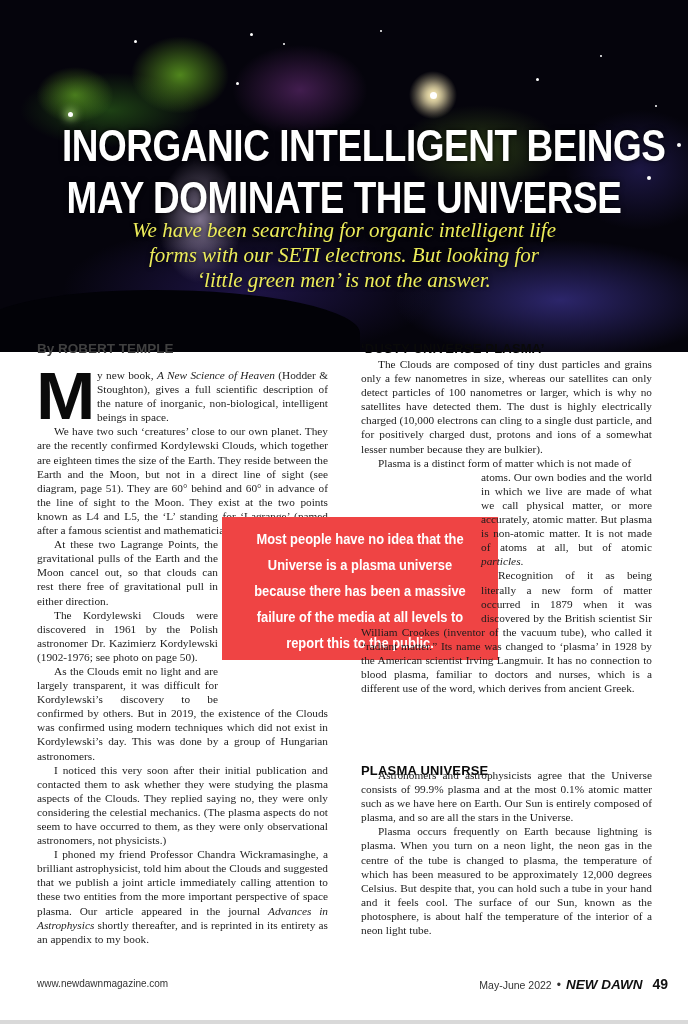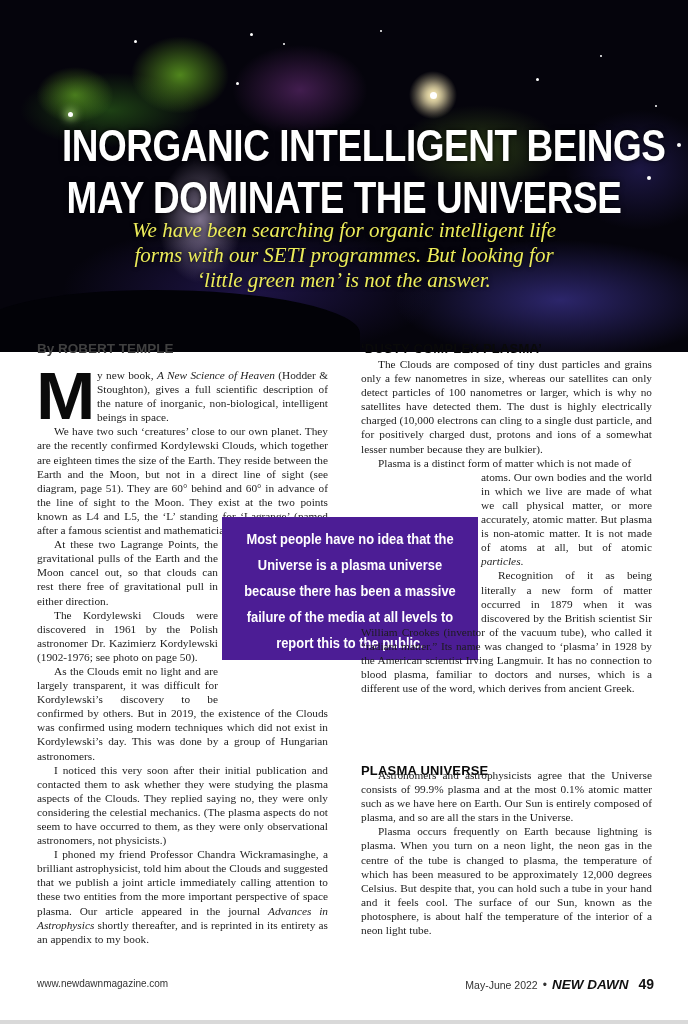--- a/index.html
+++ b/index.html
@@ -67,35 +67,35 @@
     position: absolute; left: 361px;
     font-family: "Liberation Sans", sans-serif; font-weight: 900; font-size: 13px; color: #0a0a0a;
     letter-spacing: 0.2px;
   }
   .head-1 { top: 341px; }
   .head-2 { top: 763px; }
   .col-right2 { left: 361px; top: 768px; width: 291px; }
 
   
   .pullquote {
-    position: absolute; left: 222px; top: 517px; width: 256px; height: 143px;
-    background: #4c1d95; color: #ffffff;
+    position: absolute; left: 222px; top: 517px; width: 276px; height: 143px;
+    background: #ef4444; color: #ffffff;
     font-family: "Liberation Sans", sans-serif; font-weight: bold;
     font-size: 15px; line-height: 26px; text-align: center;
     padding-top: 9px;
   }
   .pullquote div { transform: scaleX(0.86); white-space: nowrap; }
 
   
   .footer-url {
     position: absolute; left: 37px; top: 978px;
     font-family: "Liberation Sans", sans-serif; font-size: 10px; color: #333;
   }
   .footer-right {
-    position: absolute; right: 34px; top: 975px;
+    position: absolute; right: 20px; top: 975px;
     font-family: "Liberation Sans", sans-serif; color: #333; white-space: nowrap;
   }
   .footer-right .issue { font-size: 10.5px; }
   .footer-right .dot { font-size: 12px; margin: 0 5px; }
   .footer-right .mag { font-weight: bold; font-style: italic; font-size: 13.5px; color: #111; }
   .footer-right .pg { font-weight: bold; font-size: 14px; color: #111; margin-left: 10px; }
   .bottom-edge { position: absolute; left: 0; top: 1020px; width: 688px; height: 4px; background: #d9d9d9; }
 </style>
 </head>
 <body>
@@ -116,21 +116,21 @@
   <div class="star" style="left:520px;top:200px;width:2px;height:2px"></div>
   <div class="hill"></div>
 
   <div class="headline">
     <div>INORGANIC INTELLIGENT BEINGS</div>
     <div>MAY DOMINATE THE UNIVERSE</div>
   </div>
 
   <div class="standfirst">
     <div>We have been searching for organic intelligent life</div>
-    <div>forms with our SETI programmes. But looking for</div>
+    <div>forms with our SETI electrons. But looking for</div>
     <div>‘little green men’ is not the answer.</div>
   </div>
 </div>
 
 <div class="byline">By ROBERT TEMPLE</div>
 
 <div class="col col-left">
   <span class="dropcap">M</span>
   <p class="noind">y new book, <i>A New Science of Heaven</i> (Hodder &amp; Stoughton), gives a full scientific description of the nature of inorganic, non-biological, intelligent beings in space.</p>
   <p>We have two such ‘creatures’ close to our own planet. They are the recently confirmed Kordylewski Clouds, which together are eighteen times the size of the Earth. They reside between the Earth and the Moon, but not in a direct line of sight (see diagram, page 51). They are 60° behind and 60° in advance of the line of sight to the Moon. They exist at the two points known as L4 and L5, the ‘L’ standing for ‘Lagrange’ (named after a famous scientist and mathematician of the past).</p>
@@ -143,21 +143,21 @@
 </div>
 
 <div class="pullquote">
   <div>Most people have no idea that the</div>
   <div>Universe is a plasma universe</div>
   <div>because there has been a massive</div>
   <div>failure of the media at all levels to</div>
   <div>report this to the public.</div>
 </div>
 
-<div class="section-head head-1">‘DUSTY COMPLEX PLASMA’</div>
+<div class="section-head head-1">‘DUSTY UNIVERSE PLASMA’</div>
 
 <div class="col col-right" style="top:357px">
   <p>The Clouds are composed of tiny dust particles and grains only a few nanometres in size, whereas our satellites can only detect particles of 100 nanometres or larger, which is why no satellites have detected them. The dust is highly electrically charged (10,000 electrons can cling to a single dust particle, and for positively charged dust, protons and ions of a somewhat lesser number because they are bulkier).</p>
 
   <p>Plasma is a distinct form of matter which is not made of</p>
   <div class="wrap-spacer-right"></div>
   <p class="noind">atoms. Our own bodies and the world in which we live are made of what we call physical matter, or more accurately, atomic matter. But plasma is non-atomic matter. It is not made of atoms at all, but of atomic <i>particles</i>.</p>
   <p>Recognition of it as being literally a new form of matter occurred in 1879 when it was discovered by the British scientist Sir William Crookes (inventor of the vacuum tube), who called it “radiant matter.” Its name was changed to ‘plasma’ in 1928 by the American scientist Irving Langmuir. It has no connection to blood plasma, familiar to doctors and nurses, which is a different use of the word, which derives from ancient Greek.</p>
 </div>
 

